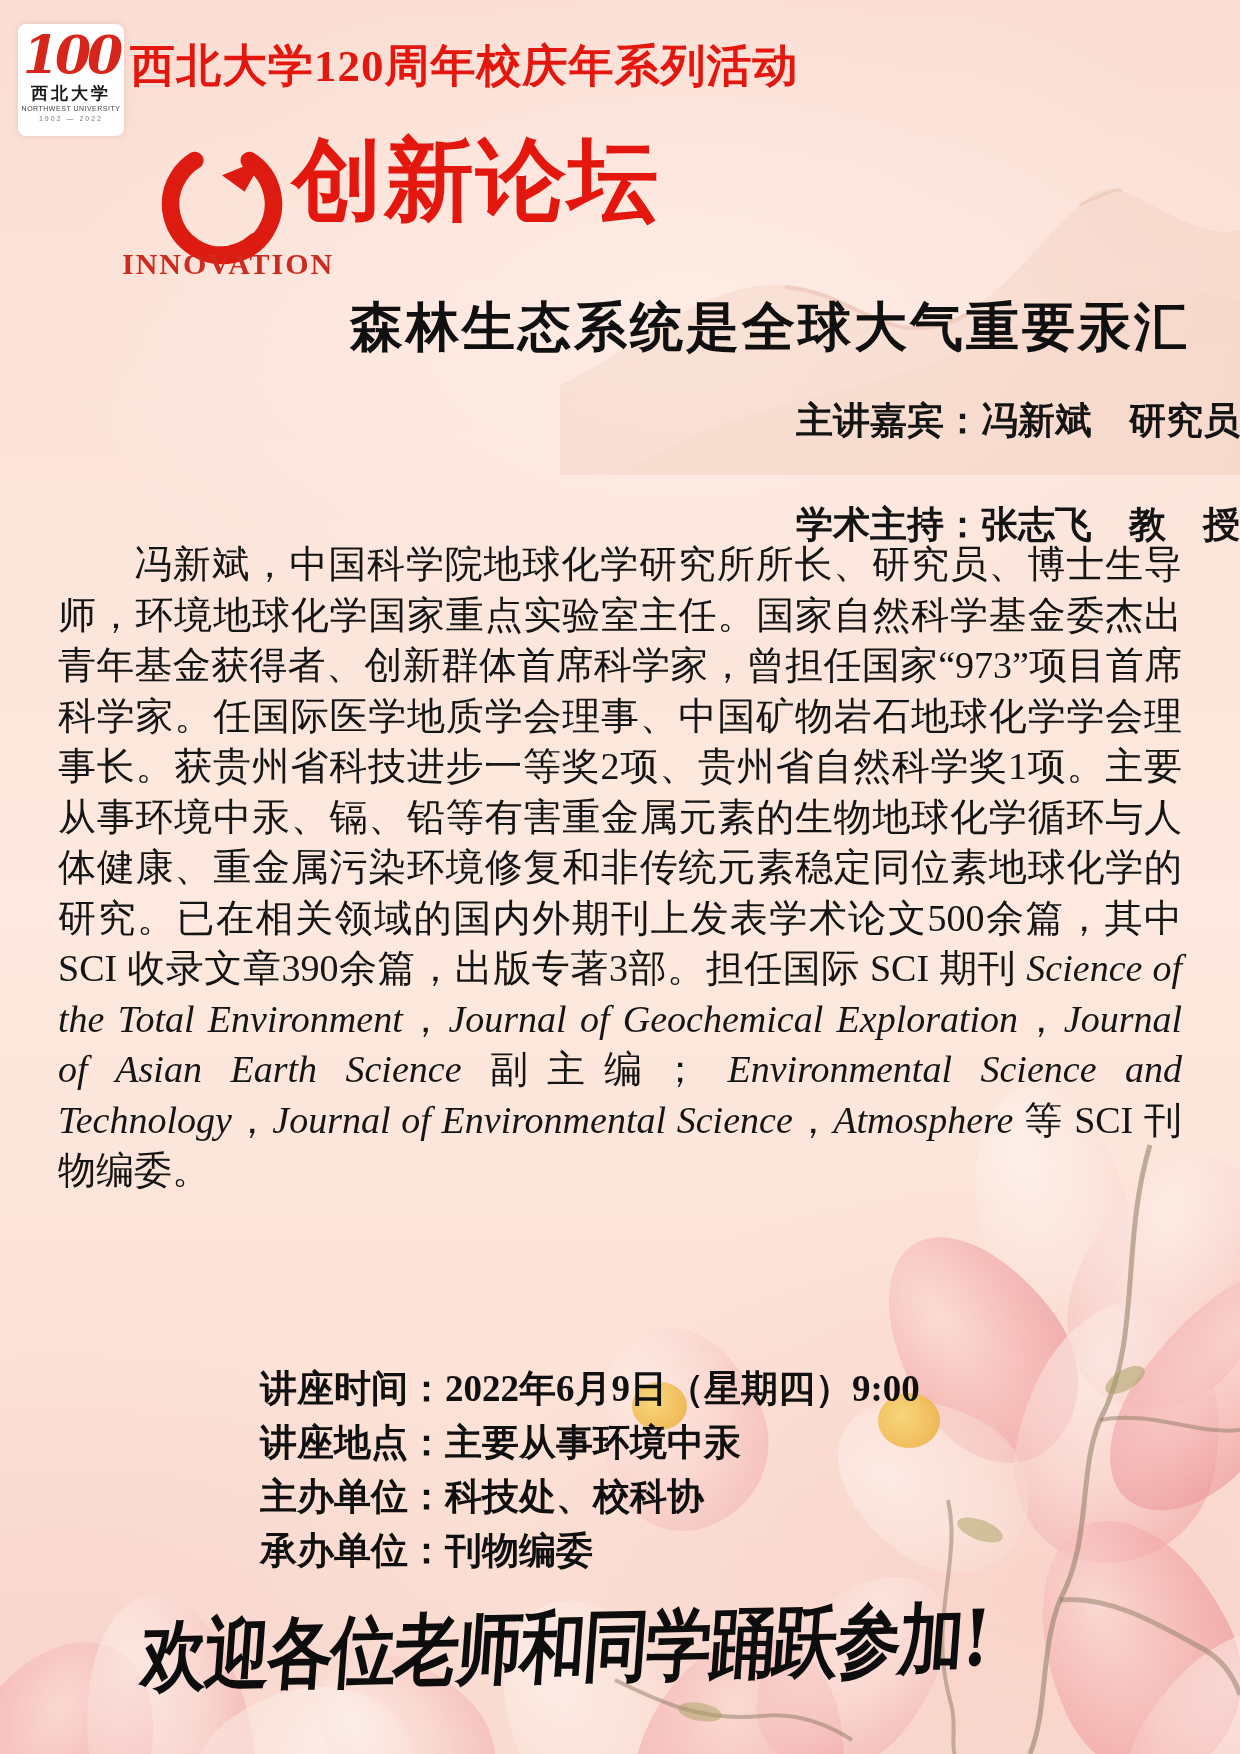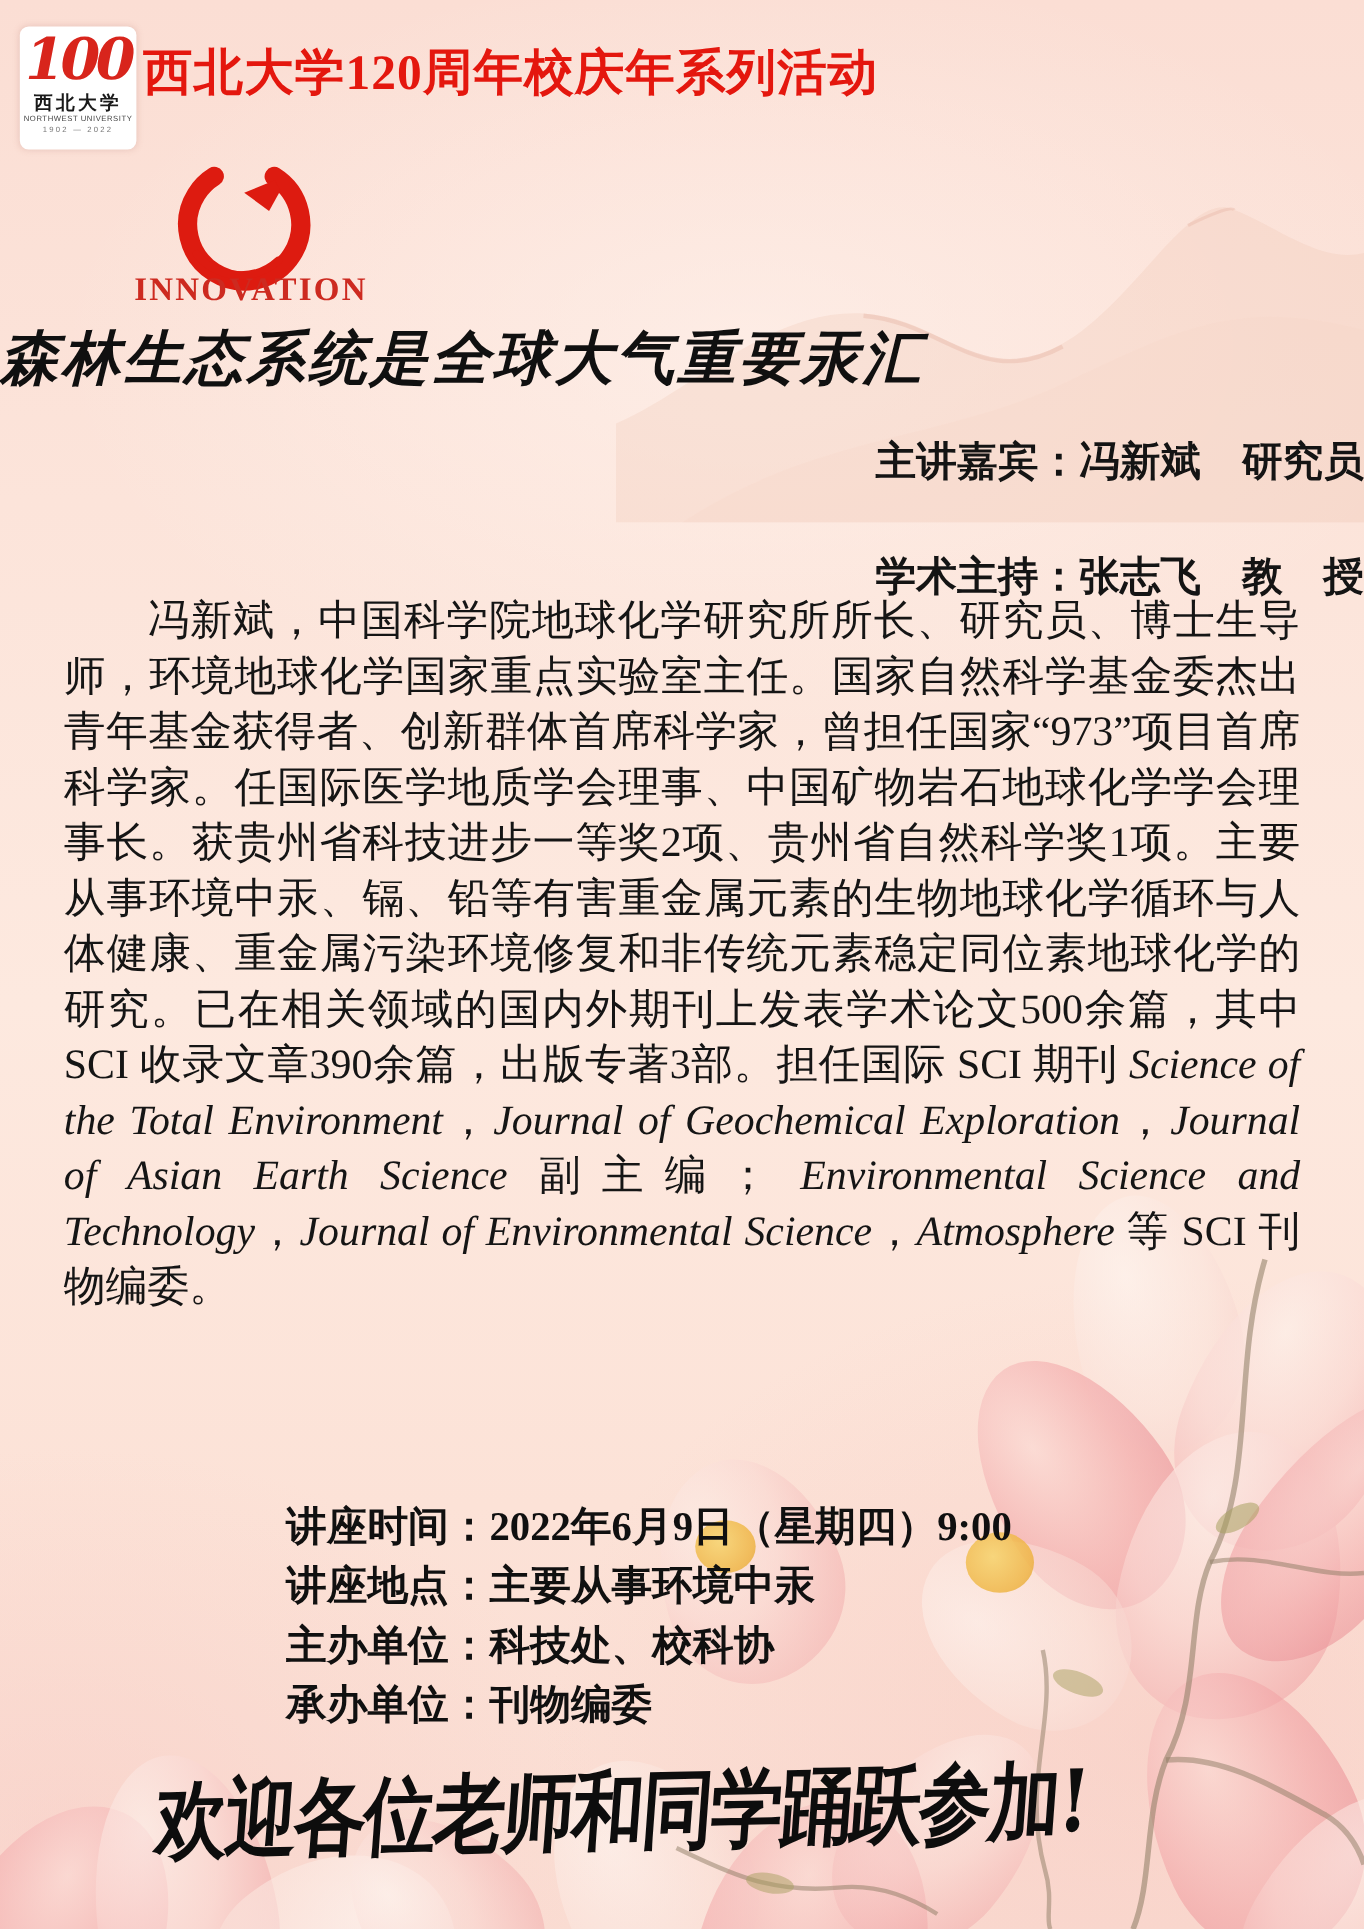--- a/index.html
+++ b/index.html
@@ -55,23 +55,23 @@
   }
   .lecture-no{
     left:652px;top:168px;
     font-family:"Liberation Sans","DejaVu Sans",sans-serif;
     font-size:54px;line-height:62px;font-weight:bold;
     color:#e4170e;letter-spacing:0px;z-index:3;
   }
 
   
   .talk-title{
-    left:0;top:296px;width:1190px;text-align:left;
+    left:0;top:296px;width:1190px;text-align:right;
     font-size:53px;line-height:62px;font-weight:bold;
-    color:#101010;letter-spacing:3px;margin:0;z-index:3;font-style:italic;
+    color:#101010;letter-spacing:3px;margin:0;z-index:3;
   }
   .speaker-line,.host-line{
     left:0;width:1240px;text-align:right;
     font-size:37px;line-height:44px;font-weight:bold;
     color:#141414;z-index:3;white-space:pre-wrap;
   }
   .speaker-line{top:399px;}
   .host-line{top:475px;margin-top:28px;}
 
   .bio{
@@ -170,20 +170,21 @@
 
   <div class="abs series-line">西北大学120周年校庆年系列活动</div>
 
   <svg class="abs innov-mark" viewBox="0 0 140 140">
     <circle cx="70" cy="72" r="50" fill="none" stroke="#dd1b10" stroke-width="17" stroke-dasharray="258 56" stroke-linecap="round" transform="rotate(-58 70 72)"></circle>
     <polygon points="97,33 70,44 92,60 102,42" fill="#dd1b10"></polygon>
     <path d="M28,98 A48,46 0 0 0 100,104" stroke="#dd1b10" stroke-width="7" fill="none" stroke-linecap="round"></path>
   </svg>
   <div class="abs innov-label">INNOVATION</div>
 
+  <div class="abs forum-title">创新论坛</div>
 
   <h1 class="abs talk-title">森林生态系统是全球大气重要汞汇</h1>
 
   <div class="abs speaker-line">主讲嘉宾：冯新斌　研究员</div>
   <div class="abs host-line">学术主持：张志飞　教　授</div>
 
   <p class="abs bio"><span>冯新斌，中国科学院地球化学研究所所长、研究员、博士生导师，环境地球化学国家重点实验室主任。国家自然科学基金委杰出青年基金获得者、创新群体首席科学家，曾担任国家“973”项目首席科学家。任国际医学地质学会理事、中国矿物岩石地球化学学会理事长。获贵州省科技进步一等奖2项、贵州省自然科学奖1项。主要从事环境中汞、镉、铅等有害重金属元素的生物地球化学循环与人体健康、重金属污染环境修复和非传统元素稳定同位素地球化学的研究。已在相关领域的国内外期刊上发表学术论文500余篇，其中 SCI 收录文章390余篇，出版专著3部。担任国际 SCI 期刊 </span><i>Science of the Total Environment</i><span>，</span><i>Journal of Geochemical Exploration</i><span>，</span><i>Journal of Asian Earth Science</i><span> 副主编； </span><i>Environmental Science and Technology</i><span>，</span><i>Journal of Environmental Science</i><span>，</span><i>Atmosphere</i><span> 等 SCI 刊物编委。</span></p>
 
   <div class="abs details">
     <div class="detail-row"><span>讲座时间：</span><span>2022年6月9日（星期四）9:00</span></div>

